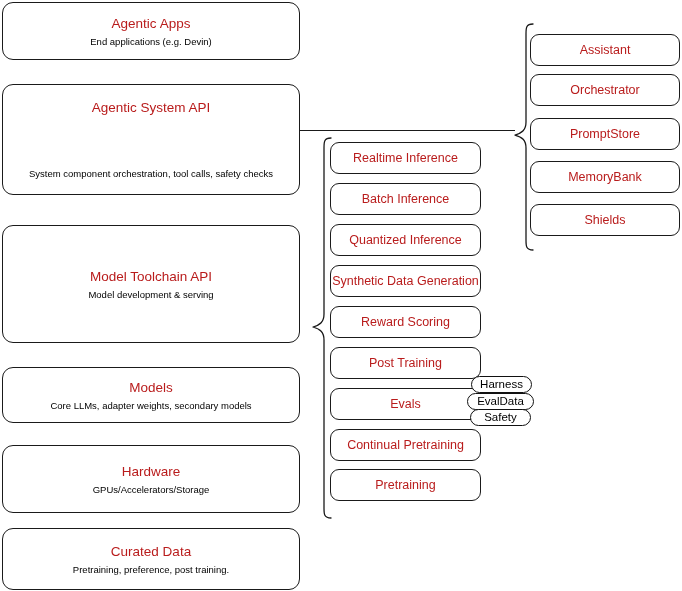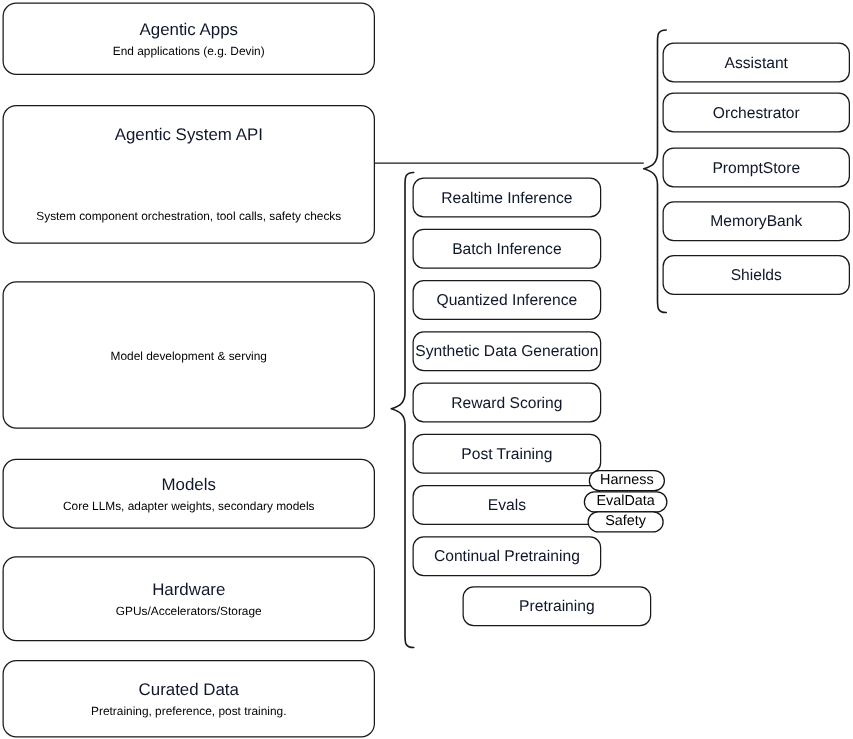--- a/index.html
+++ b/index.html
@@ -31,21 +31,21 @@
     border-radius: 11px;
     display: flex;
     flex-direction: column;
     align-items: center;
     justify-content: center;
     text-align: center;
   }
   .box .title {
     font-size: 13.5px;
     line-height: 17px;
-    color: #0f172a;
+    color: #b91c1c;
     white-space: nowrap;
   }
   .box .sub {
     font-size: 9.5px;
     line-height: 13px;
     color: #000;
     margin-top: 3px;
     white-space: nowrap;
   }
 
@@ -117,20 +117,21 @@
     <div class="title">Agentic Apps</div>
     <div class="sub">End applications (e.g. Devin)</div>
   </div>
 
   <div class="box layer-box" style="top:84px;height:111px;gap:48px;">
     <div class="title">Agentic System API</div>
     <div class="sub">System component orchestration, tool calls, safety checks</div>
   </div>
 
   <div class="box layer-box" style="top:225px;height:118px;">
+    <div class="title">Model Toolchain API</div>
     <div class="sub">Model development &amp; serving</div>
   </div>
 
   <div class="box layer-box" style="top:367px;height:56px;">
     <div class="title">Models</div>
     <div class="sub">Core LLMs, adapter weights, secondary models</div>
   </div>
 
   <div class="box layer-box" style="top:445px;height:68px;">
     <div class="title">Hardware</div>
@@ -171,21 +172,21 @@
   </div>
   <div class="box mid-box" style="top:347px;">
     <div class="title">Post Training</div>
   </div>
   <div class="box mid-box" style="top:388px;">
     <div class="title">Evals</div>
   </div>
   <div class="box mid-box" style="top:429px;">
     <div class="title">Continual Pretraining</div>
   </div>
-  <div class="box mid-box" style="top:469px;margin-left:40px;">
+  <div class="box mid-box" style="top:469px;">
     <div class="title">Pretraining</div>
   </div>
 
   <div class="pill" style="left:471px;top:376px;width:61px;">
     <span>Harness</span>
   </div>
   <div class="pill" style="left:467px;top:393px;width:67px;">
     <span>EvalData</span>
   </div>
   <div class="pill" style="left:470px;top:409px;width:61px;">

